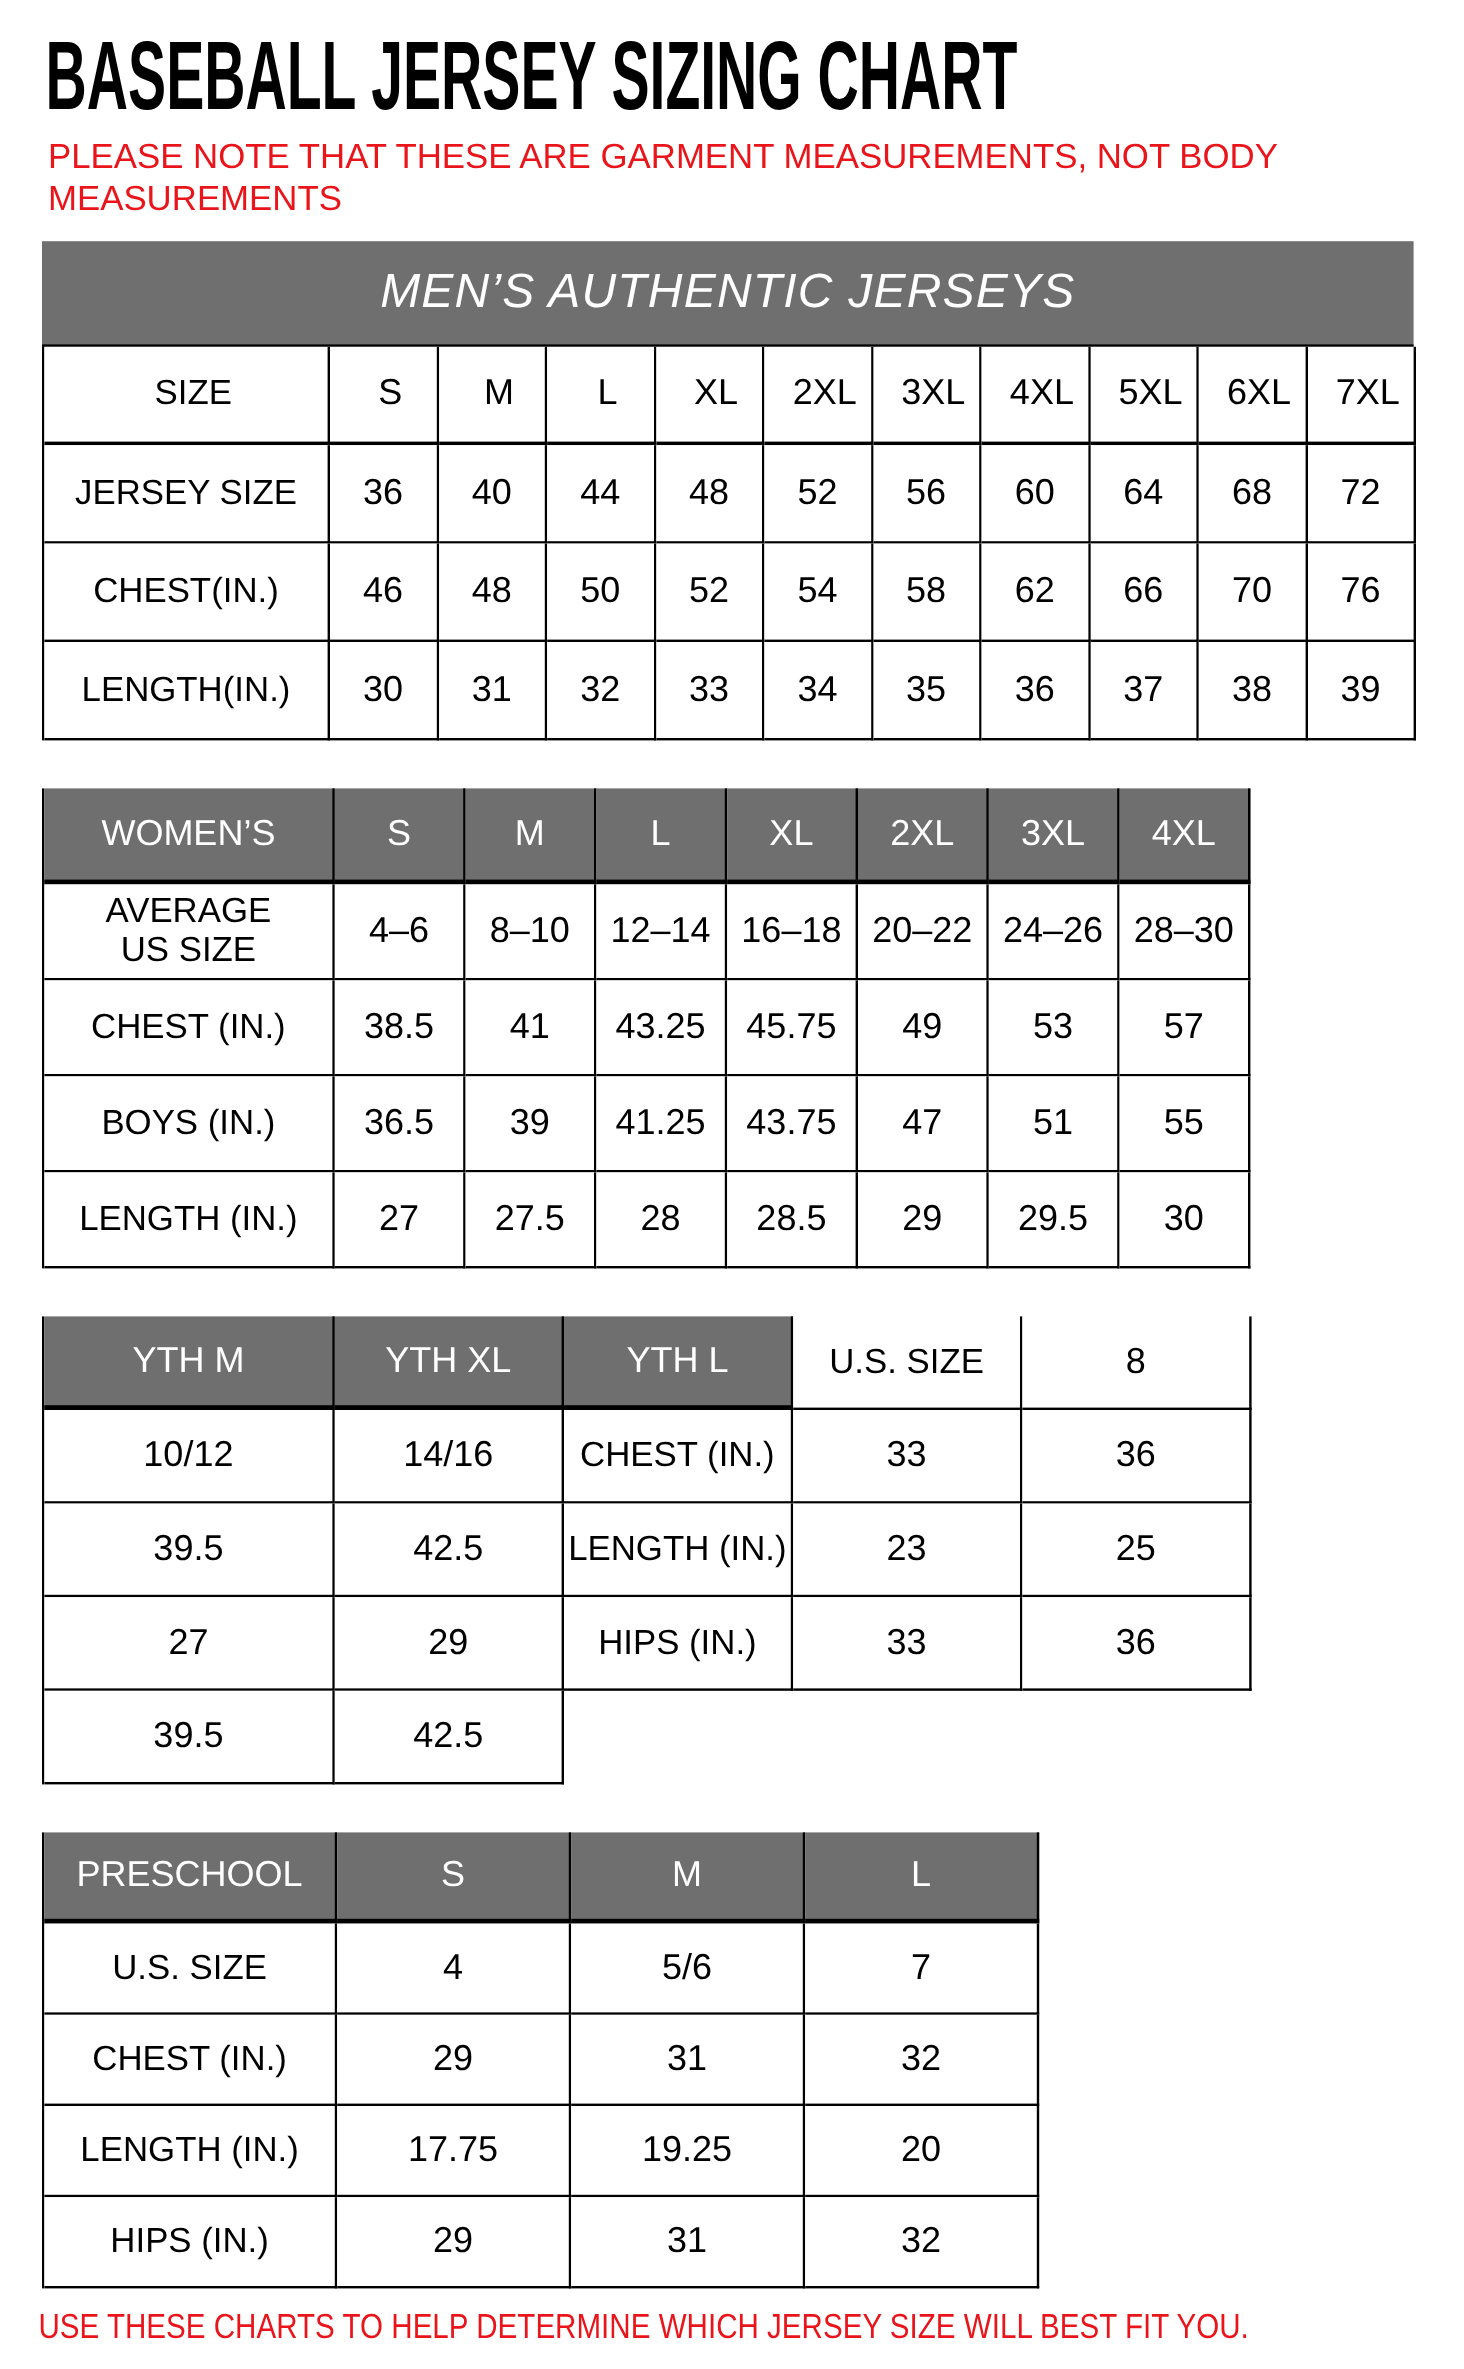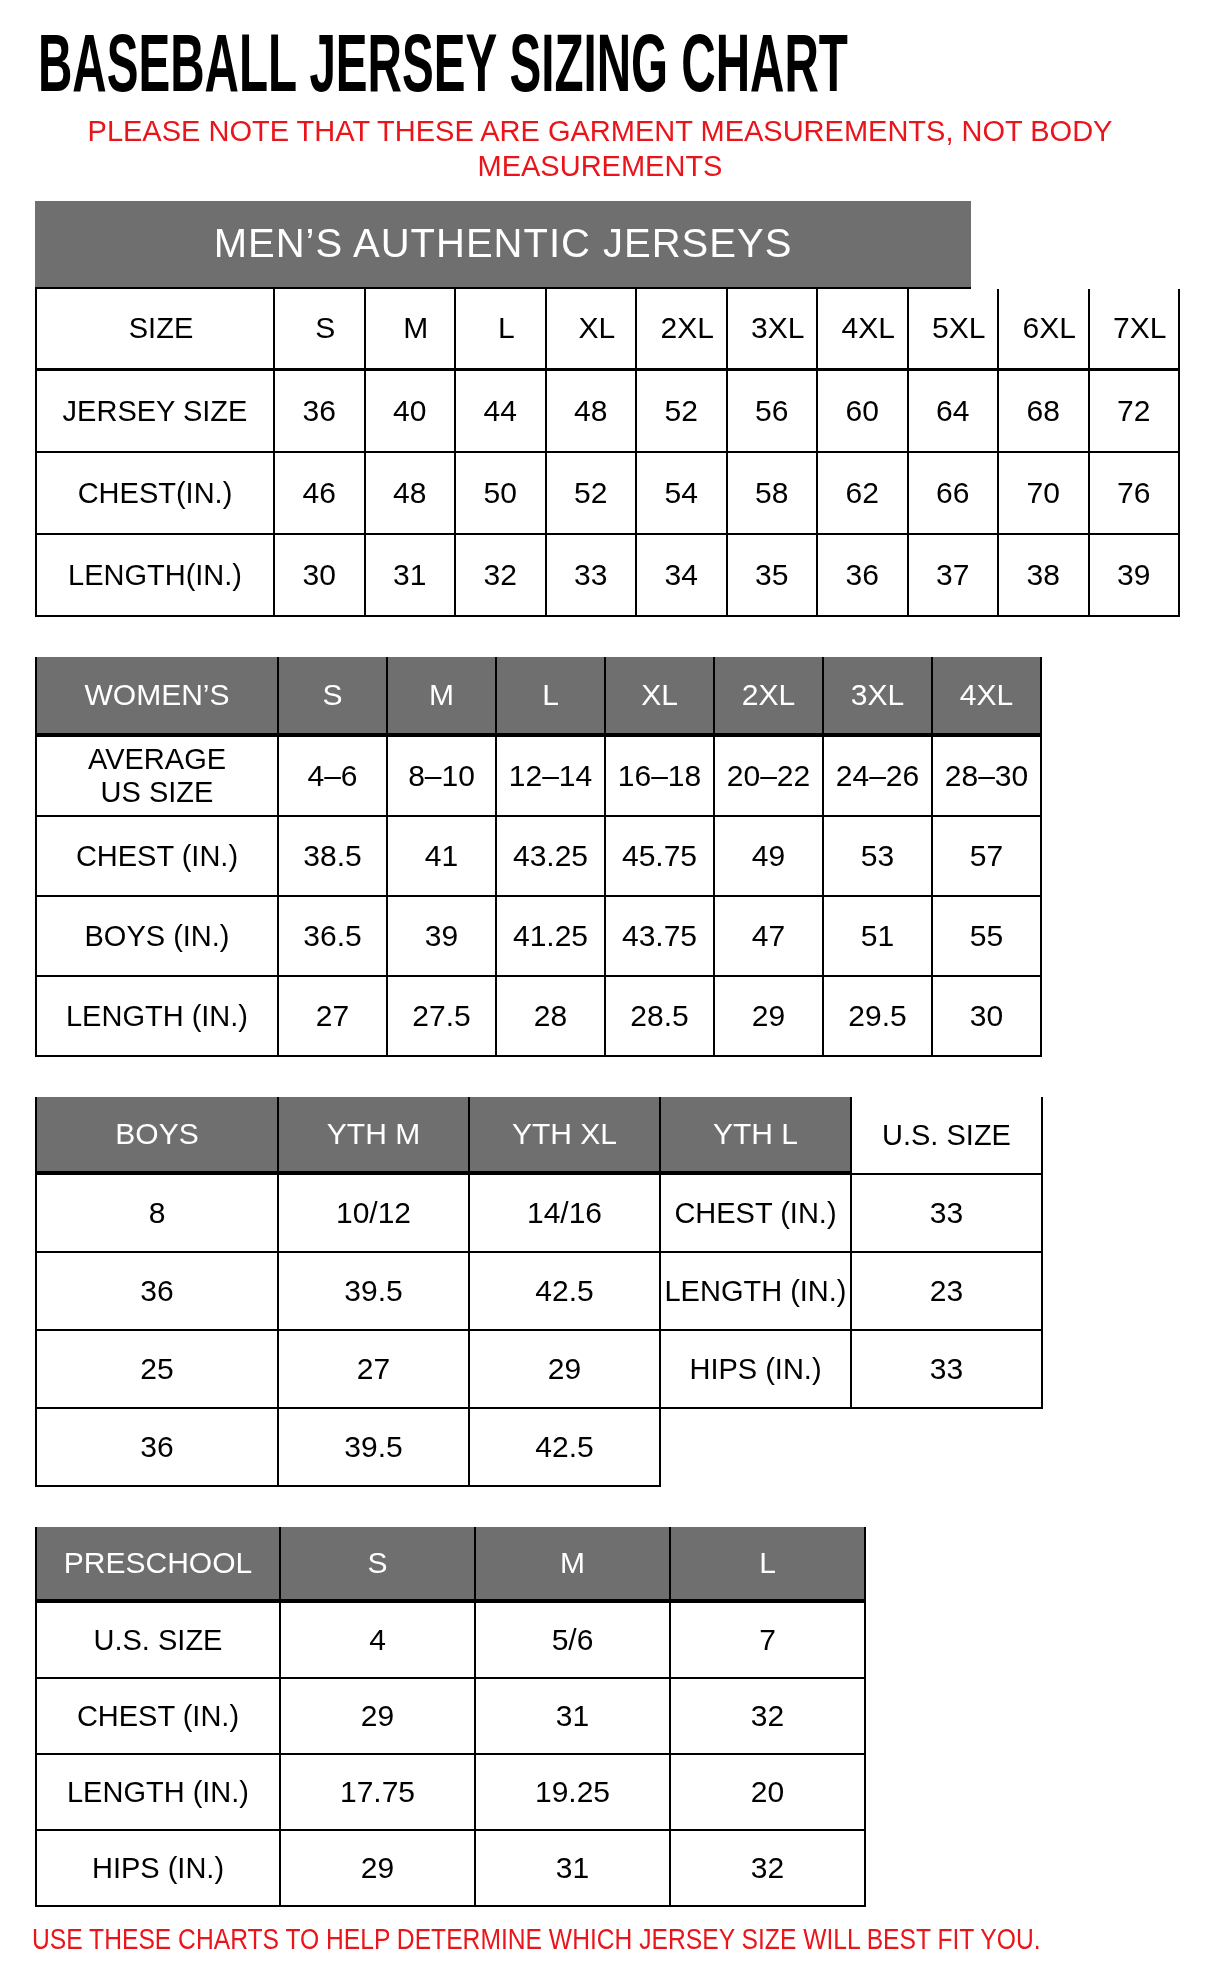--- a/index.html
+++ b/index.html
@@ -34,38 +34,37 @@
     transform-origin:0 50%;
   }
 
   .note{
     margin:12px 0 0 40px;
     max-width:1120px;
     font-size:29px;
     line-height:1.22;
     color:var(--red);
     font-weight:400;
-    text-align:center;
   }
 
   
   .tables{margin-left:35px;}
   .table-block{margin-top:40px;}
   .table-block.first{margin-top:16px;}
 
   .banner{
     height:88px;
     background:var(--gray);
     color:#fff;
     display:flex;align-items:center;justify-content:center;
     font-size:40px;
     letter-spacing:1px;
     border-bottom:2px solid var(--line);
   }
-  .tb-mens .banner{width:936px;}
+  .tb-mens .banner{width:1143px;font-style:italic;}
 
   .tbl{
     display:grid;
     border-left:2px solid var(--line);
   }
   .tb-mens   .tbl{grid-template-columns:238px repeat(10,90.5px);grid-auto-rows:82px;}
   .tb-womens .tbl{grid-template-columns:242px repeat(7,109px); grid-auto-rows:80px;}
   .tb-boys   .tbl{grid-template-columns:242px repeat(4,191px); grid-auto-rows:78px;}
   .tb-preschool .tbl{grid-template-columns:244px repeat(3,195px);grid-auto-rows:76px;}
 
@@ -198,21 +197,20 @@
           <div class="cell">27.5</div>
           <div class="cell">28</div>
           <div class="cell">28.5</div>
           <div class="cell">29</div>
           <div class="cell">29.5</div>
           <div class="cell">30</div>
         </div>
       </div>
       <div class="table-block tb-boys">
         <div class="tbl">
-          <div class="cell grayhead rowlabel">BOYS</div>
           <div class="cell grayhead">YTH M</div>
           <div class="cell grayhead">YTH XL</div>
           <div class="cell grayhead">YTH L</div>
           <div class="cell rowlabel">U.S. SIZE</div>
           <div class="cell">8</div>
           <div class="cell">10/12</div>
           <div class="cell">14/16</div>
           <div class="cell rowlabel">CHEST (IN.)</div>
           <div class="cell">33</div>
           <div class="cell">36</div>

